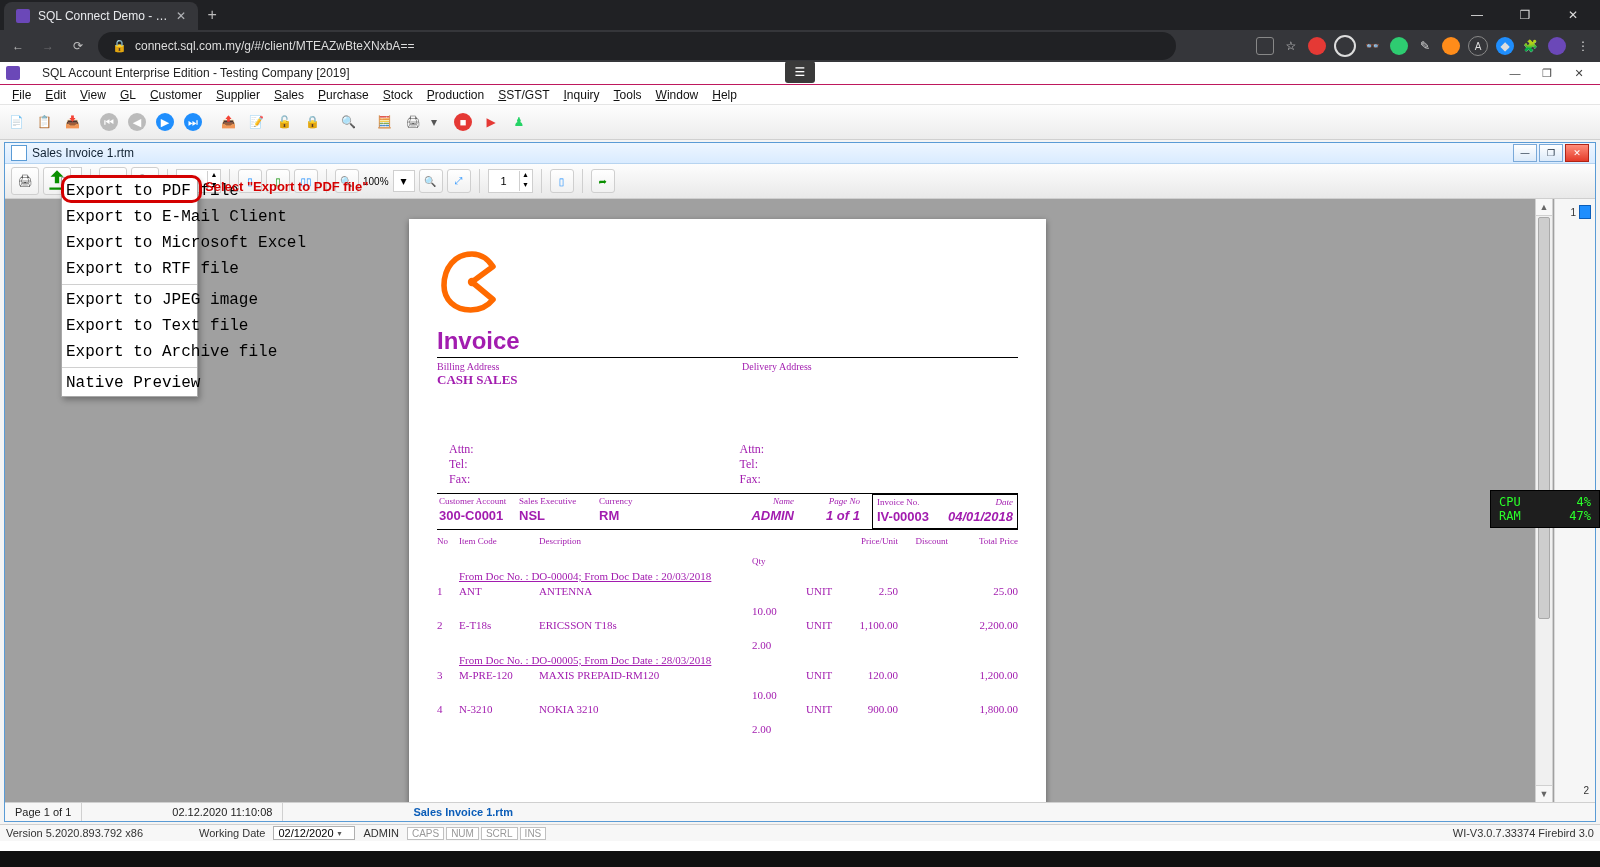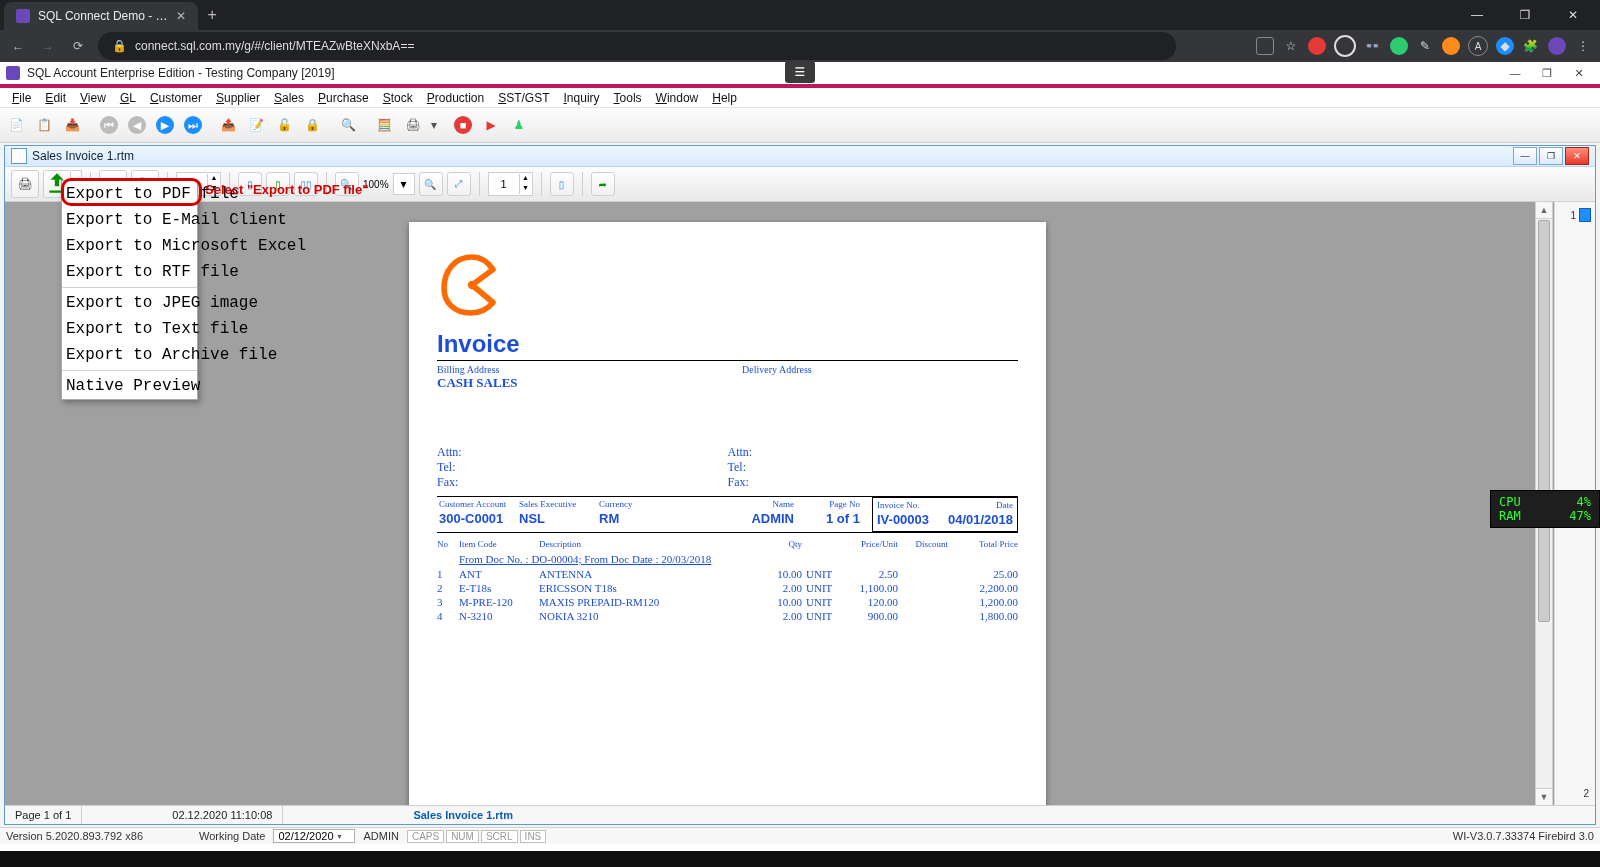--- a/index.html
+++ b/index.html
@@ -18,21 +18,21 @@
   
   .chrome-addr { height:32px; background:var(--chrome-topbar); padding:0 8px; gap:10px; }
   .nav-icn { width:20px; height:20px; display:flex; align-items:center; justify-content:center; color:#bbb; }
   .addr-field { flex:0 0 auto; display:flex; align-items:center; gap:8px; color:#ddd; background:#202124; height:28px; border-radius:14px; padding:0 14px; width:1050px;}
   .addr-field .lock { color:#9aa0a6; }
   .ext-icons { margin-left:auto; display:flex; gap:8px; align-items:center;}
   .ext-icons .ico { width:18px; height:18px; border-radius:50%; display:flex; align-items:center; justify-content:center; color:#ddd; font-size:12px;}
   .dot-red{background:#e53935;} .dot-white{border:2px solid #ddd;} .dot-green{background:#2ecc71;} .dot-orange{background:#ff8c1a;} .dot-blue{background:#1f8efd;} .dot-purple{background:#6b48b8;}
   
   .app-window { position:relative; width:100%; height:calc(867px - 30px - 32px - 16px); background:#fff; }
-  .app-titlebar { height:22px; background:#fff; border-bottom:4px solid #be185d; padding:0 6px; font-size:12px; color:#222; gap:7px;}
+  .app-titlebar { height:22px; background:#fff; border-bottom:1px solid #be185d; padding:0 6px; font-size:12px; color:#222; gap:22px;}
   .app-titlebar .app-favicon{width:14px;height:14px;background:#6b48b8;border-radius:2px;}
   .app-titlebar .right-ctrls { margin-left:auto; display:flex; gap:2px; }
   .app-titlebar .sysbtn{ width:30px; height:20px; display:flex; align-items:center; justify-content:center; color:#444; font-size:11px;}
   .burger { position:absolute; left:50%; transform:translateX(-50%); top:-1px; width:30px; height:22px; background:#3a3a3a; border-radius:3px; display:flex; align-items:center; justify-content:center; color:#fff;}
   
   .menubar { height:19px; padding:0 6px; font-size:12px; gap:2px; border-bottom:1px solid #e5e5e5; color:#111;}
   .menubar .menu-item { padding:1px 6px; }
   .menubar .menu-item u{text-decoration:underline;}
   
   .maintoolbar { height:30px; padding:2px 4px; gap:2px; border-bottom:1px solid #d0d0d0; background:linear-gradient(#fdfdfd,#ececec);}
@@ -61,40 +61,40 @@
   .pv-combo{border:1px solid #cfcfcf;width:20px;height:20px;display:flex;align-items:center;justify-content:center;background:#fff;}
   
   .export-menu { position:absolute; left:56px; top:34px; width:135px; background:#fff; border:1px solid #a9a9a9; box-shadow:2px 3px 6px rgba(0,0,0,.3); z-index:50;}
   .export-menu .mi{ padding:4px 4px; font-size:16px; white-space:nowrap;font-family:Liberation Mono, monospace;}
   .export-menu hr{border:none;border-top:1px solid #d0d0d0;margin:2px 0;}
   .marker-box{position:absolute; left:56px; top:32px; width:135px; height:22px; border:3px solid var(--red); border-radius:10px; z-index:60; pointer-events:none;}
   .marker-label{position:absolute; left:200px; top:36px; color:var(--red); font-weight:600; font-size:13px; z-index:60;}
   
   .pv-canvas { position:relative; flex:1; background:var(--preview-bg); overflow:hidden;}
   .paper { position:absolute; left:404px; top:20px; width:637px; height:600px; background:var(--paper); box-shadow:0 2px 6px rgba(0,0,0,.4);}
-  .paper-inner{padding:28px 28px 0 28px; font-family:"Times New Roman",serif; color:#1d4ed8;}
+  .paper-inner{padding:28px 28px 0 28px; font-family:"Times New Roman",serif; color:#a21caf;}
   .logo{width:70px;height:70px;}
   .inv-title{font-size:24px;font-weight:700;font-family:Arial,sans-serif;margin-top:6px;}
   .rule{border-top:1.5px solid #000;margin-top:2px;}
   .small{font-size:10px;}
   .bold{font-weight:700;}
   .cols2{display:flex;gap:29px;font-size:12px;}
   .cols2 > div{flex:1;}
   .attn-grid{display:flex;font-size:12px;margin-top:54px;}
-  .attn-grid > div{flex:1;}
+  .attn-grid > div{flex:1;margin-left:12px;}
   .meta-table{display:flex;border-top:1.5px solid #000;border-bottom:1.5px solid #000;font-size:10px;margin-top:6px;}
   .meta-col{padding:2px 6px 4px 2px;display:flex;flex-direction:column;gap:2px;}
   .meta-col.grow{flex:1;}
   .meta-col .h{font-size:9px;white-space:nowrap;}
   .meta-col .v{font-size:13px;font-weight:700;font-family:Arial,sans-serif;}
-  .meta-col.rt{text-align:right;}
+  .meta-col.rt{text-align:right;font-style:italic;}
   .docno-box{border:1.5px solid #000;padding:2px 4px 4px 4px;display:flex;gap:6px;}
   .items-head{display:flex;font-size:9px;margin-top:4px;padding:2px 0;}
   .items-head > div,.item-row > div{box-sizing:border-box;}
-  .c-no{width:22px;} .c-code{width:80px;} .c-desc{flex:1;} .c-qty{width:50px;text-align:right;} .c-uom{width:36px;padding-left:4px;} .c-pu{width:60px;text-align:right;} .c-disc{width:50px;text-align:right;} .c-tot{width:70px;text-align:right;}
+  .c-no{width:22px;} .c-code{width:80px;} .c-desc{flex:1;} .c-qty{width:50px;margin-top:20px;} .c-uom{width:36px;padding-left:4px;} .c-pu{width:60px;text-align:right;} .c-disc{width:50px;text-align:right;} .c-tot{width:70px;text-align:right;}
   .from-doc{font-size:11px;text-decoration:underline;margin:2px 0 2px 22px;}
   .item-row{display:flex;font-size:11px;padding:1px 0;}
   
   .vscroll{position:absolute;right:42px;top:0;bottom:0;width:16px;background:#f0f0f0;border-left:1px solid #d0d0d0;border-right:1px solid #d0d0d0;}
   .vscroll .ar{height:16px;display:flex;align-items:center;justify-content:center;font-size:9px;color:#666;background:#f7f7f7;border-bottom:1px solid #d0d0d0;}
   .vscroll .ar.bot{border-bottom:none;border-top:1px solid #d0d0d0;position:absolute;bottom:0;width:100%;}
   .vscroll .thumb{position:absolute;left:2px;right:2px;top:18px;height:400px;background:#cdcdcd;border:1px solid #a9a9a9;border-radius:2px;}
   .ruler-strip{position:absolute;right:0;top:0;bottom:0;width:40px;background:#f6f6f6;border-left:1px solid #d9d9d9;}
   .ruler-strip .pg{position:absolute;top:6px;right:4px;font-size:10px;text-align:right;color:#333;display:flex;align-items:center;gap:3px;}
   .ruler-strip .pg .sw{width:10px;height:12px;background:#1f8efd;border:1px solid #0b5db8;}
@@ -389,20 +389,21 @@
                 <div class="item-row">
                   <div class="c-no">2</div>
                   <div class="c-code">E-T18s</div>
                   <div class="c-desc">ERICSSON T18s</div>
                   <div class="c-qty">2.00</div>
                   <div class="c-uom">UNIT</div>
                   <div class="c-pu">1,100.00</div>
                   <div class="c-disc"></div>
                   <div class="c-tot">2,200.00</div>
                 </div>
+                <div class="from-doc">From Doc No. : DO-00005;   From Doc Date : 28/03/2018</div>
                 <div class="item-row">
                   <div class="c-no">3</div>
                   <div class="c-code">M-PRE-120</div>
                   <div class="c-desc">MAXIS PREPAID-RM120</div>
                   <div class="c-qty">10.00</div>
                   <div class="c-uom">UNIT</div>
                   <div class="c-pu">120.00</div>
                   <div class="c-disc"></div>
                   <div class="c-tot">1,200.00</div>
                 </div>

